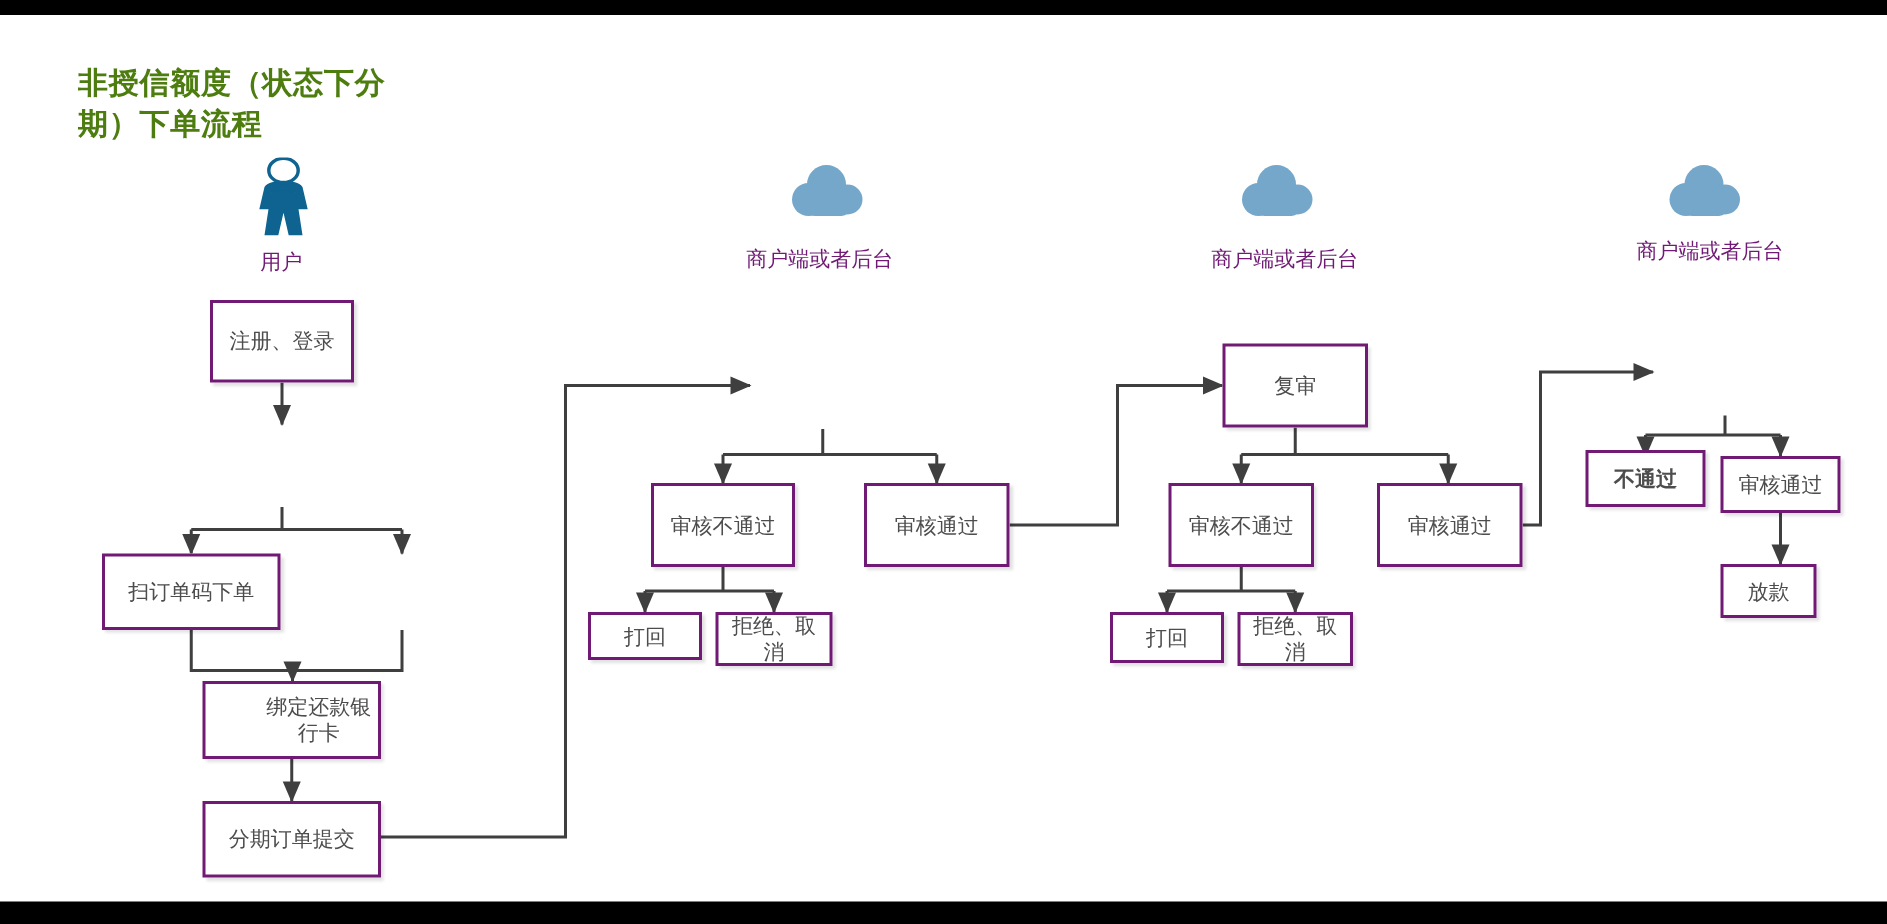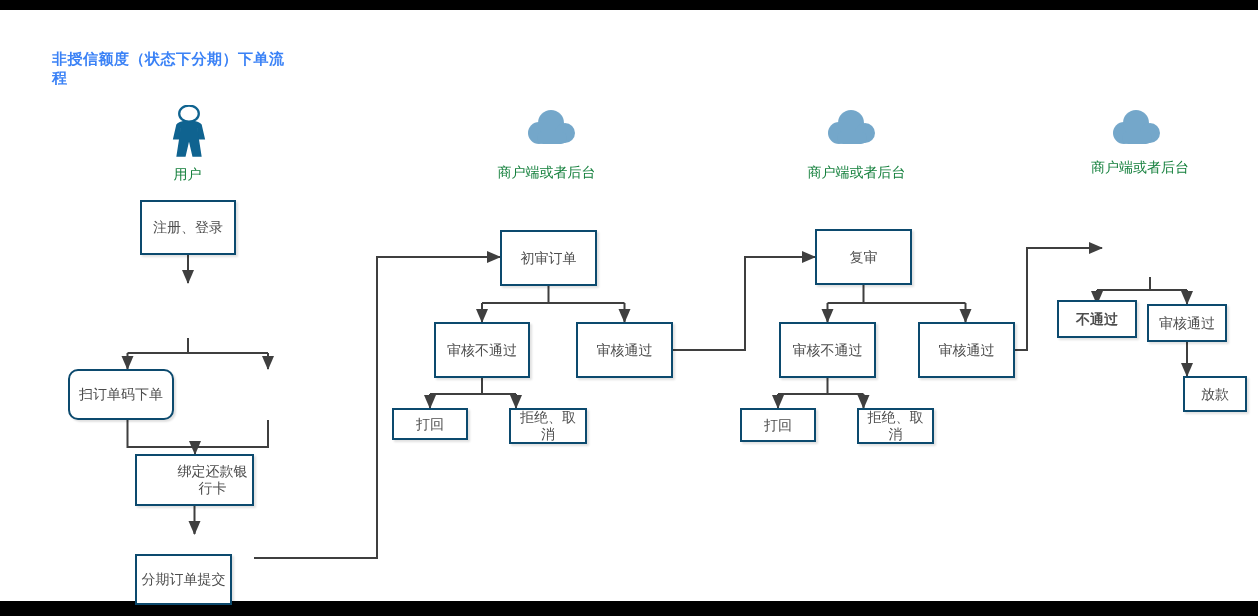--- a/index.html
+++ b/index.html
@@ -12,40 +12,40 @@
     color: #4d4d4d;
     overflow: hidden;
   }
   .bar { position: absolute; left: 0; width: 100%; background: #000000; }
   .bar-top { top: 0; height: 10px; }
   .bar-bottom { bottom: 0; height: 15px; }
   .title-box {
     position: absolute; left: 52px; top: 50px; width: 244px; height: 38px;
     background: #ffffff;
     display: flex; align-items: center; justify-content: center;
-    font-size: 15px; font-weight: bold; color: #3b82f6;
+    font-size: 20px; font-weight: bold; color: #4d7c0f;
     letter-spacing: 0.5px;
   }
   .node {
     position: absolute;
     background: #ffffff;
-    border: 2px solid #0c4a6e;
+    border: 2px solid #701a75;
     box-sizing: border-box;
     display: flex; align-items: center; justify-content: center;
     text-align: center;
     font-size: 14px; line-height: 17px;
     box-shadow: 2px 2px 2px rgba(0,0,0,0.12);
   }
-  .tight { padding: 0 3px; margin-left: 32px; }
+  .tight { padding: 0 3px; }
   .bankpad { padding: 0 6px; }
   .lane-label {
     position: absolute;
     background: #ffffff;
     display: flex; align-items: center; justify-content: center;
-    font-size: 14px; color: #15803d;
+    font-size: 14px; color: #701a75;
     box-sizing: border-box;
     font-family: Liberation Serif, serif;
   }
   .icon { position: absolute; }
   .wires { position: absolute; left: 0; top: 0; pointer-events: none; }
 </style>
 </head>
 <body>
 
 <div class="canvas">
@@ -129,33 +129,32 @@
       <rect x="15" y="24" width="30" height="12" rx="6"></rect>
     </g>
   </svg>
 
   <div class="lane-label" style="left:145px; top:160px; width:85px; height:30px;">用户</div>
   <div class="lane-label" style="left:490px; top:158px; width:113px; height:29px;">商户端或者后台</div>
   <div class="lane-label" style="left:800px; top:158px; width:113px; height:29px;">商户端或者后台</div>
   <div class="lane-label" style="left:1082px; top:152px; width:116px; height:31px;">商户端或者后台</div>
 
   <div class="node" style="left:140px; top:200px; width:96px; height:55px;">注册、登录</div>
-  <div class="node" style="left:68px; top:369px; width:106px; height:51px;border-radius:10px;">扫订单码下单</div>
+  <div class="node" style="left:68px; top:369px; width:119px; height:51px;">扫订单码下单</div>
   <div class="node" style="left:135px; top:454px; width:119px; height:52px;padding-left:36px;">绑定还款银行卡</div>
-  <div class="node" style="left:135px; top:534px; width:97px; height:51px;margin-top:20px;">分期订单提交</div>
+  <div class="node" style="left:135px; top:534px; width:119px; height:51px;">分期订单提交</div>
 
-  <div class="node" style="left:500px; top:230px; width:97px; height:56px;">初审订单</div>
   <div class="node" style="left:434px; top:322px; width:96px; height:56px;">审核不通过</div>
   <div class="node" style="left:576px; top:322px; width:97px; height:56px;">审核通过</div>
   <div class="node" style="left:392px; top:408px; width:76px; height:32px;">打回</div>
   <div class="node tight" style="left:477px; top:408px; width:78px; height:36px;">拒绝、取消</div>
 
   <div class="node" style="left:815px; top:229px; width:97px; height:56px;">复审</div>
   <div class="node" style="left:779px; top:322px; width:97px; height:56px;">审核不通过</div>
   <div class="node" style="left:918px; top:322px; width:97px; height:56px;">审核通过</div>
   <div class="node" style="left:740px; top:408px; width:76px; height:34px;">打回</div>
   <div class="node tight" style="left:825px; top:408px; width:77px; height:36px;">拒绝、取消</div>
 
   <div class="node" style="left:1057px; top:300px; width:80px; height:38px;font-weight:bold;">不通过</div>
   <div class="node" style="left:1147px; top:304px; width:80px; height:38px;">审核通过</div>
-  <div class="node" style="left:1147px; top:376px; width:64px; height:36px;margin-left:36px;">放款</div>
+  <div class="node" style="left:1147px; top:376px; width:64px; height:36px;">放款</div>
 
 </div>
 
 </body></html>

